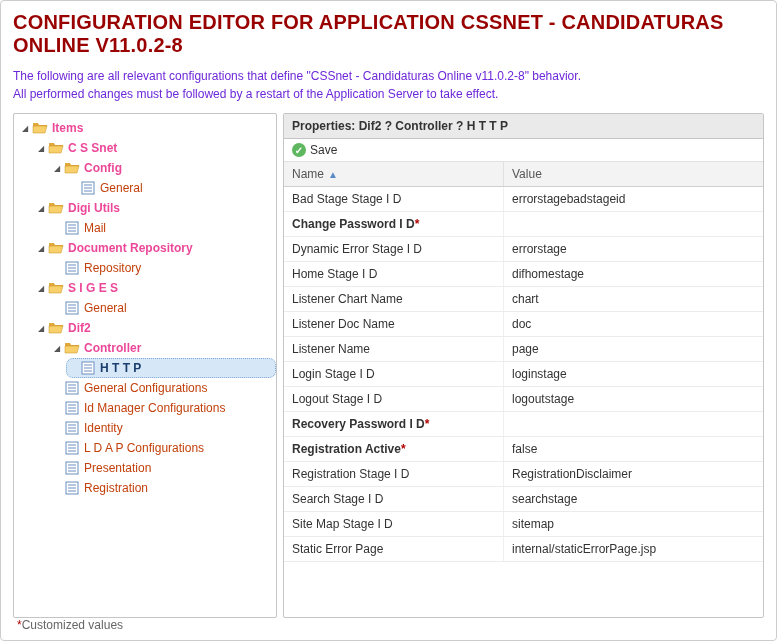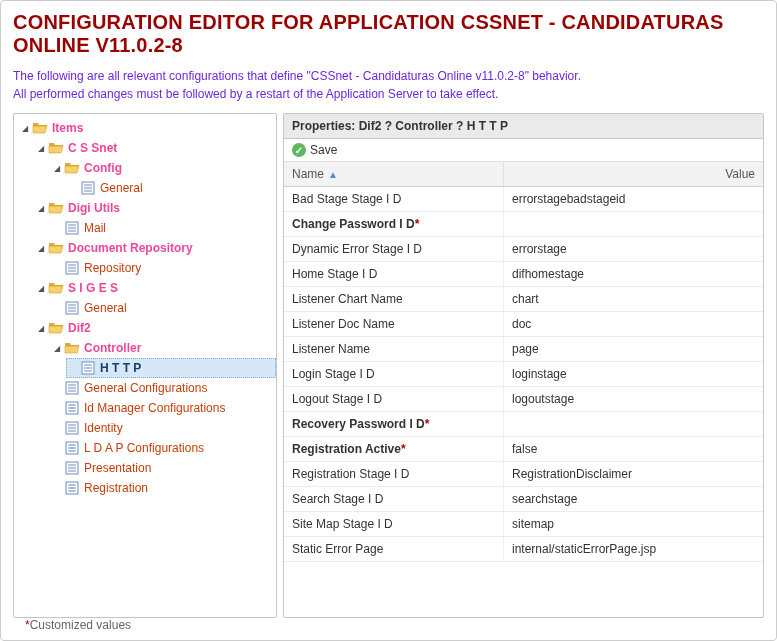--- a/index.html
+++ b/index.html
@@ -59,21 +59,21 @@
   .node {
     display: flex;
     align-items: center;
     height: 20px;
     padding: 0 2px;
     cursor: pointer;
   }
   .node.selected {
     background: #d6e7f8;
     border: 1px dotted #7fa8d6;
-    border-radius: 1px;
+    border-radius: 7px;
     height: 20px;
     padding: 0 1px;
   }
   .tw {
     width: 10px;
     height: 10px;
     margin-right: 2px;
     display: inline-flex;
     align-items: center;
     justify-content: center;
@@ -112,40 +112,39 @@
     width:14px; height:14px; border-radius:50%;
     background: #5fb75f;
     display:inline-flex; align-items:center; justify-content:center;
     color:#fff; font-size:10px; font-weight:bold;
   }
   .table-head {
     display: flex;
     background: #f3f3f3;
     border-bottom: 1px solid #d0d0d0;
     color: #555;
-    text-align: right;
   }
   .th, .td { padding: 5px 8px; }
   .th.name { flex: 0 0 220px; border-right: 1px solid #e0e0e0; display:flex; align-items:center; gap:4px;}
   .th.value { flex: 1; }
   .sort-arrow { color:#5a8ac6; font-size:10px; }
   .rows { flex:1; overflow:auto; }
   .row {
     display: flex;
     border-bottom: 1px solid #ececec;
     align-items: center;
   }
   .td.name { flex: 0 0 220px; border-right: 1px solid #f0f0f0; color:#333; }
   .td.value { flex: 1; color:#333; }
   .custom { font-weight: bold; }
   .star { color: #b00000; }
 
   .footnote {
     position: absolute;
-    left: 24px;
+    left: 16px;
     bottom: 8px;
     color: #666;
     text-align: right;
   }
   .footnote .star { color:#b00000; }
 </style>
 </head>
 <body>
 
 <div class="outer">

